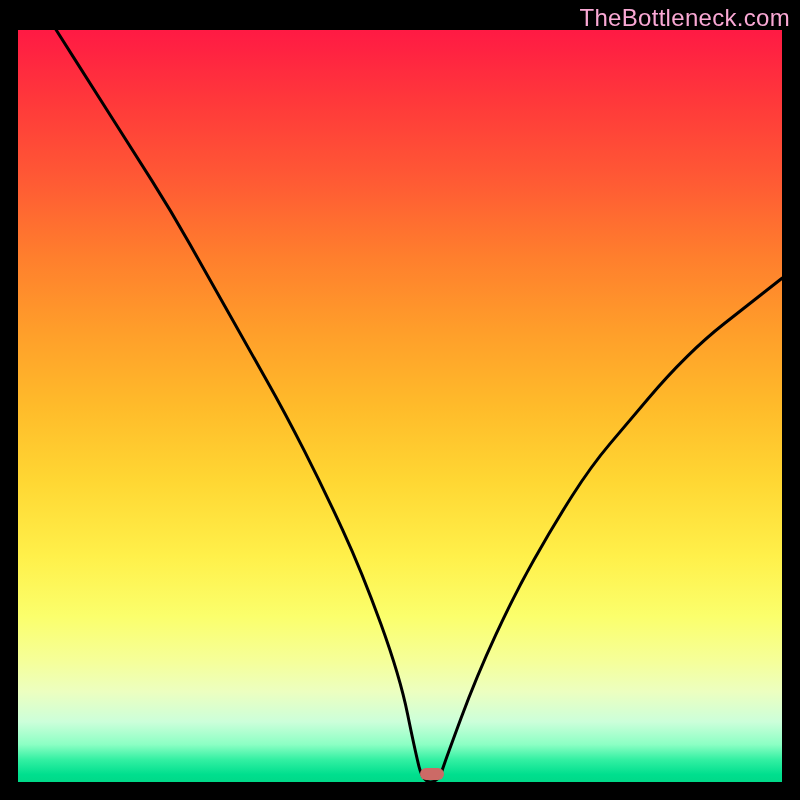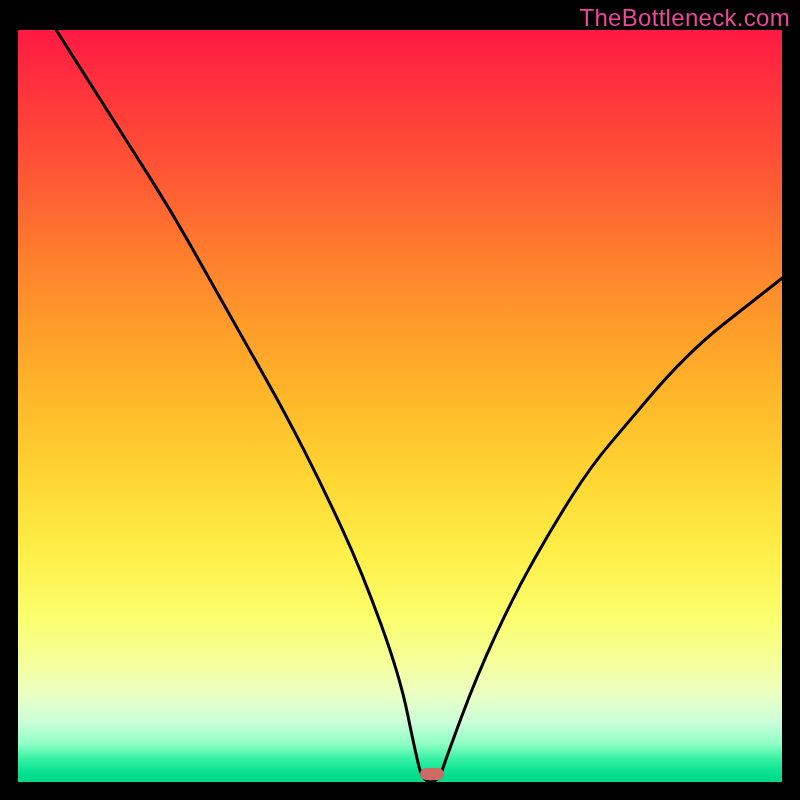--- a/index.html
+++ b/index.html
@@ -14,21 +14,21 @@
   .frame {
     position: relative;
     width: 800px;
     height: 800px;
     background: #000;
   }
   .watermark {
     position: absolute;
     top: 4px;
     right: 10px;
-    color: #ec4899;
+    color: #f9a8d4;
     font-size: 24px;
     font-weight: 500;
     letter-spacing: 0.3px;
     z-index: 5;
   }
   .plot-area {
     position: absolute;
     left: 18px;
     top: 30px;
     width: 764px;

